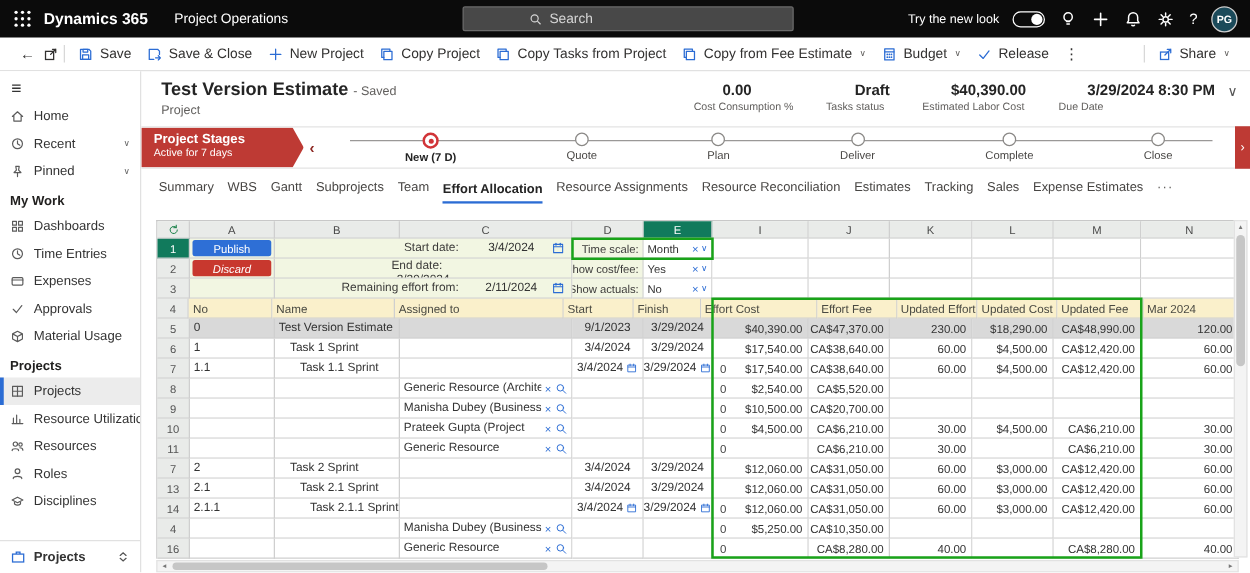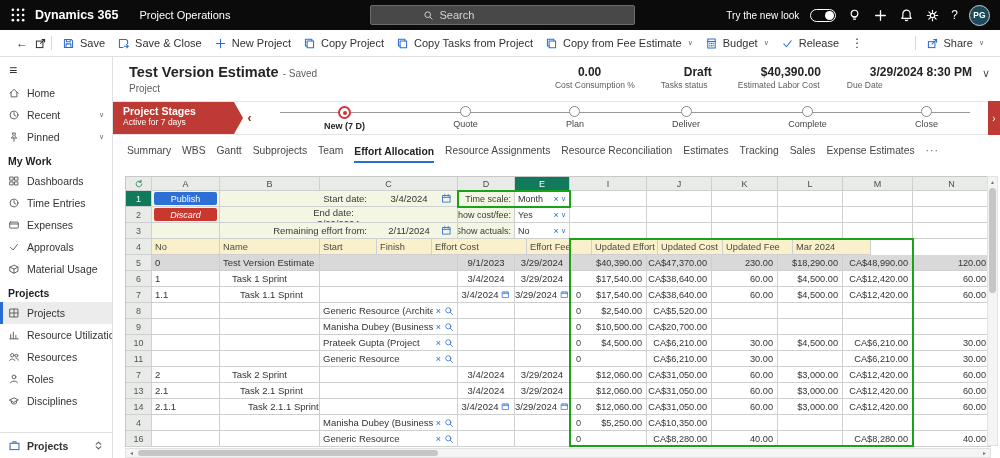--- a/index.html
+++ b/index.html
@@ -563,20 +563,21 @@
               <div class="gc" style="width: 65px;"></div>
               <div class="gc" style="width: 66px;"></div>
               <div class="gc" style="width: 65px;"></div>
               <div class="gc" style="width: 70px;"></div>
               <div class="gc" style="width: 78px;"></div>
             </div>
             <div class="g-row">
               <div class="gc g-num">4</div>
               <div class="gc g-ch" style="width: 68px;">No</div>
               <div class="gc g-ch" style="width: 100px;">Name</div>
+              <div class="gc g-ch" style="width: 138px;">Assigned to</div>
               <div class="gc g-ch" style="width: 57px;">Start</div>
               <div class="gc g-ch" style="width: 55px;">Finish</div>
               <div class="gc g-ch" style="width: 95px;">Effort Cost</div>
               <div class="gc g-ch" style="width: 65px;">Effort Fee</div>
               <div class="gc g-ch" style="width: 66px;">Updated Effort</div>
               <div class="gc g-ch" style="width: 65px;">Updated Cost</div>
               <div class="gc g-ch" style="width: 70px;">Updated Fee</div>
               <div class="gc g-ch" style="width: 78px;">Mar 2024</div>
             </div>
             <div class="g-row summary">

